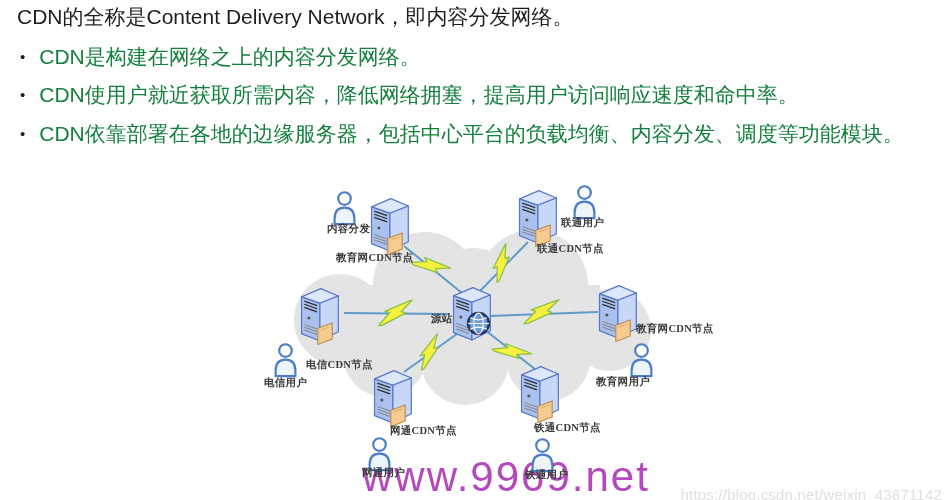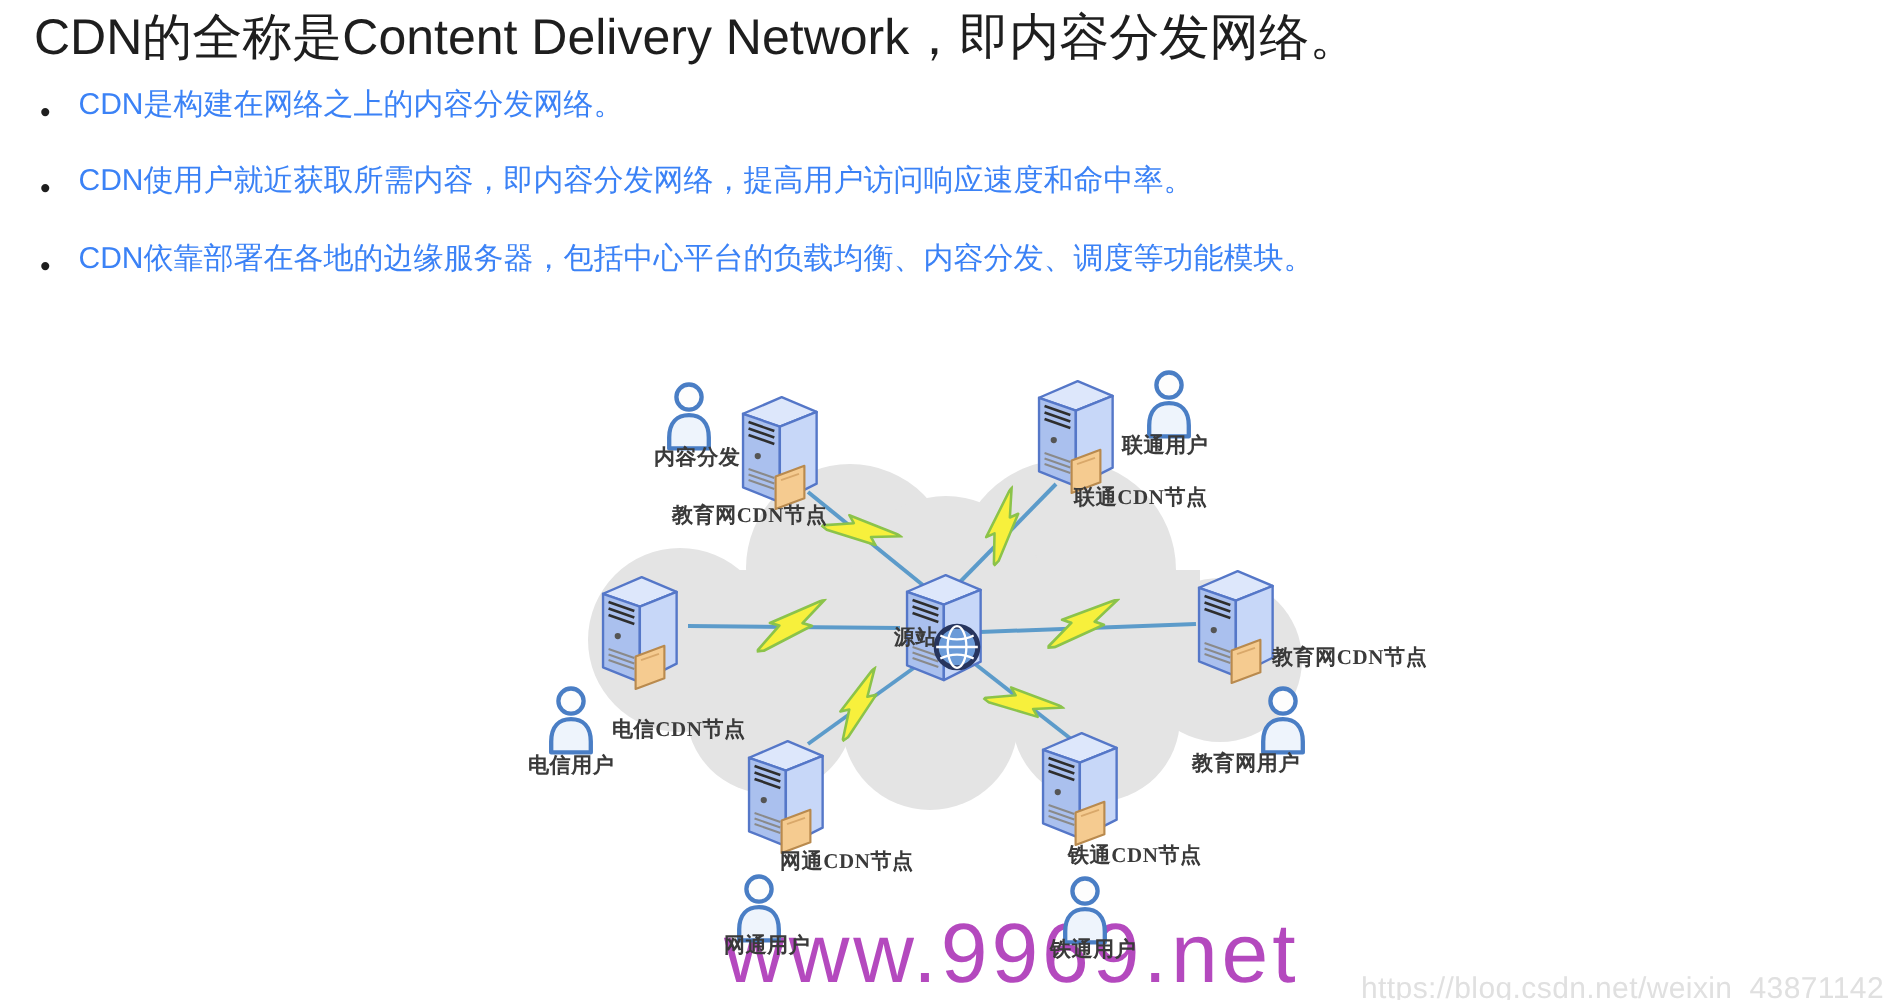--- a/index.html
+++ b/index.html
@@ -1,24 +1,24 @@
 <!DOCTYPE html>
 <html><head>
 <meta charset="utf-8">
 <style>
   html,body{margin:0;padding:0;}
   .page{
     position:relative;width:945px;height:500px;background:#ffffff;overflow:hidden;
     font-family:"Liberation Sans",sans-serif;color:#1f1f1f;
   }
   
-  .title{position:absolute;left:17px;top:4px;font-size:25px;line-height:1.25;color:#1e1e1e;white-space:nowrap;}
+  .title{position:absolute;left:17px;top:4px;font-size:21px;line-height:1.25;color:#1e1e1e;white-space:nowrap;}
   .bullet{position:absolute;left:20px;display:flex;align-items:flex-start;white-space:nowrap;}
   .bullet .dot{font-size:15px;line-height:26px;margin-right:14px;color:#1e1e1e;}
-  .bullet .btxt{font-size:15px;line-height:1.25;color:#3b82f6;}
+  .bullet .btxt{font-size:21px;line-height:1.25;color:#15803d;}
   .b1{top:44px;} .b2{top:82px;} .b3{top:121px;}
 
   
   .diagram{position:absolute;left:0;top:0;width:945px;height:500px;}
   .layer{position:absolute;left:0;top:0;width:945px;height:500px;pointer-events:none;}
   .cloud-layer{z-index:1;}
   .wire-layer{z-index:2;}
   .wm-site{
     position:absolute;left:362px;top:453px;z-index:3;
     font-size:42px;letter-spacing:2px;color:#a21caf;opacity:.8;white-space:nowrap;
@@ -74,21 +74,21 @@
 <div class="page">
 
   <div class="title">CDN的全称是Content Delivery Network，即内容分发网络。</div>
 
   <div class="bullet b1">
     <span class="dot">•</span>
     <span class="btxt">CDN是构建在网络之上的内容分发网络。</span>
   </div>
   <div class="bullet b2">
     <span class="dot">•</span>
-    <span class="btxt">CDN使用户就近获取所需内容，即内容分发网络，提高用户访问响应速度和命中率。</span>
+    <span class="btxt">CDN使用户就近获取所需内容，降低网络拥塞，提高用户访问响应速度和命中率。</span>
   </div>
   <div class="bullet b3">
     <span class="dot">•</span>
     <span class="btxt">CDN依靠部署在各地的边缘服务器，包括中心平台的负载均衡、内容分发、调度等功能模块。</span>
   </div>
 
   <div class="diagram">
 
     <svg class="layer cloud-layer" viewBox="0 0 945 500">
       <g fill="#e4e4e4">
@@ -194,17 +194,17 @@
         <use href="#sym-user" xlink:href="#sym-user"></use>
       </svg>
     <div class="lbl" style="left:525px;top:468px">铁通用户</div>
 
     <svg class="icon" style="left:448px;top:283px" width="46" viewBox="0 0 50 64">
         <use href="#sym-server" xlink:href="#sym-server"></use>
       </svg>
     <svg class="icon" style="left:466px;top:311px" width="25" viewBox="0 0 24 24">
         <use href="#sym-globe" xlink:href="#sym-globe"></use>
       </svg>
-    <div class="lbl" style="left:447px;top:312px">源站</div>
+    <div class="lbl" style="left:431px;top:312px">源站</div>
 
     <div class="wm-url">https://blog.csdn.net/weixin_43871142</div>
   </div>
 </div>
 
 </body></html>

